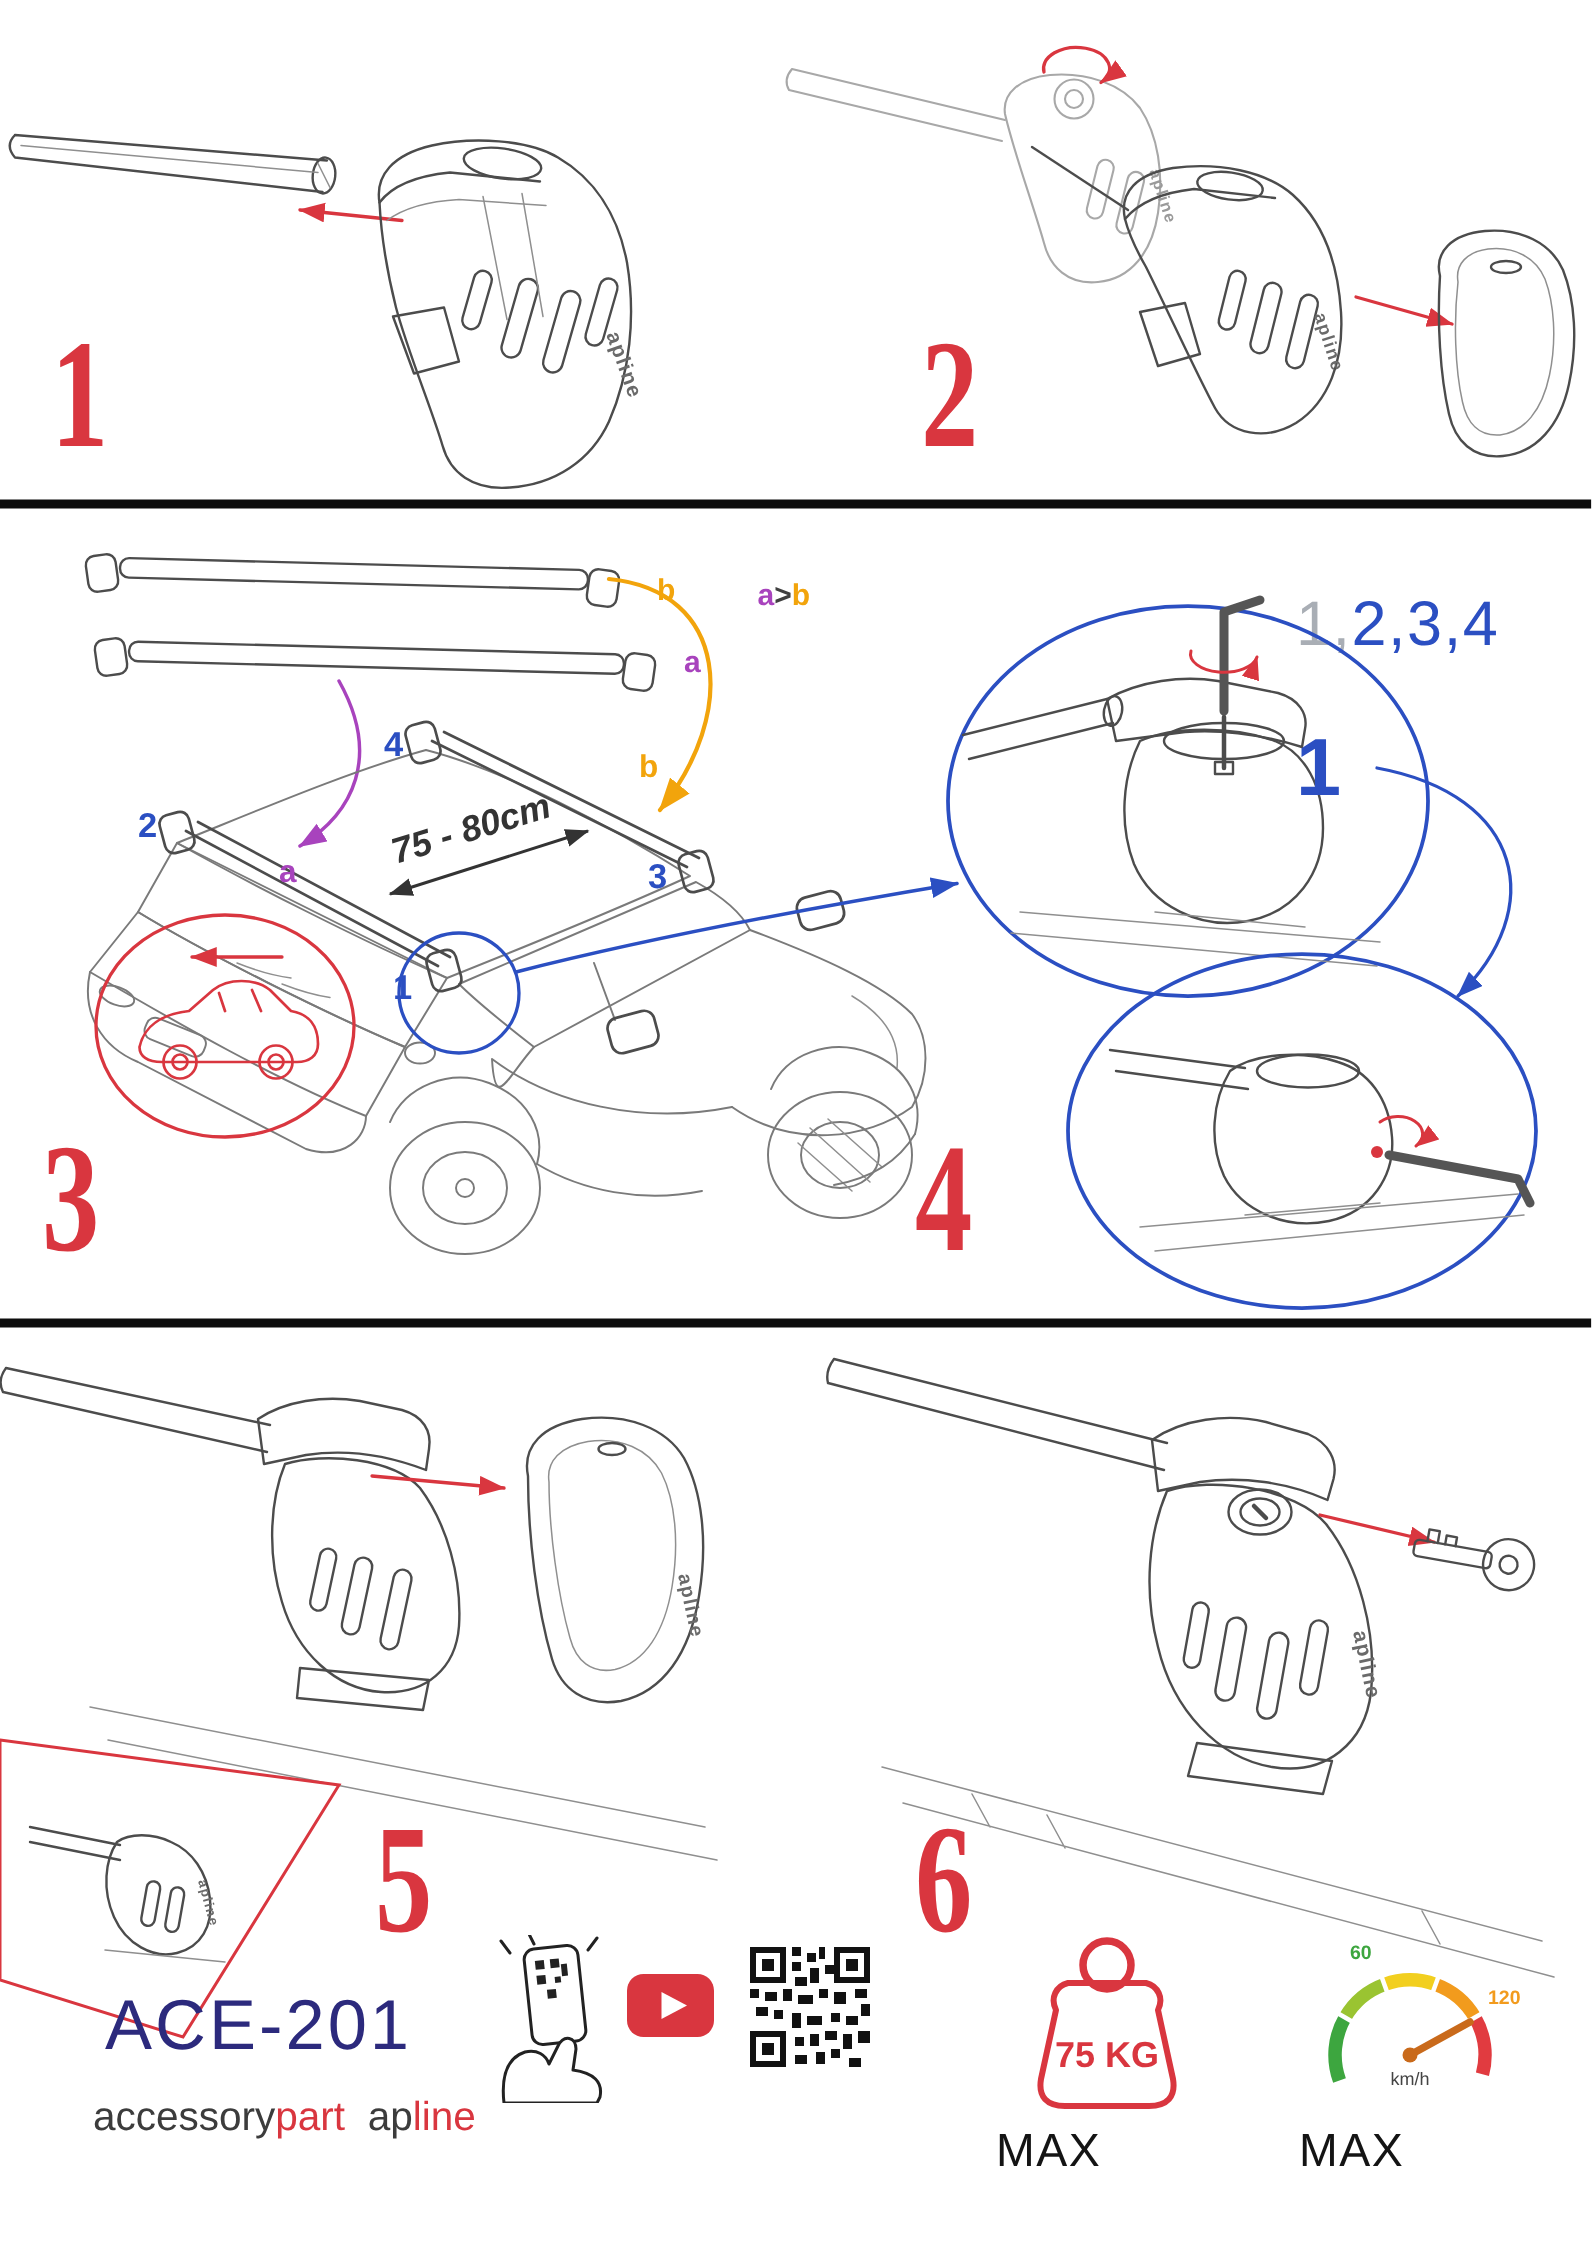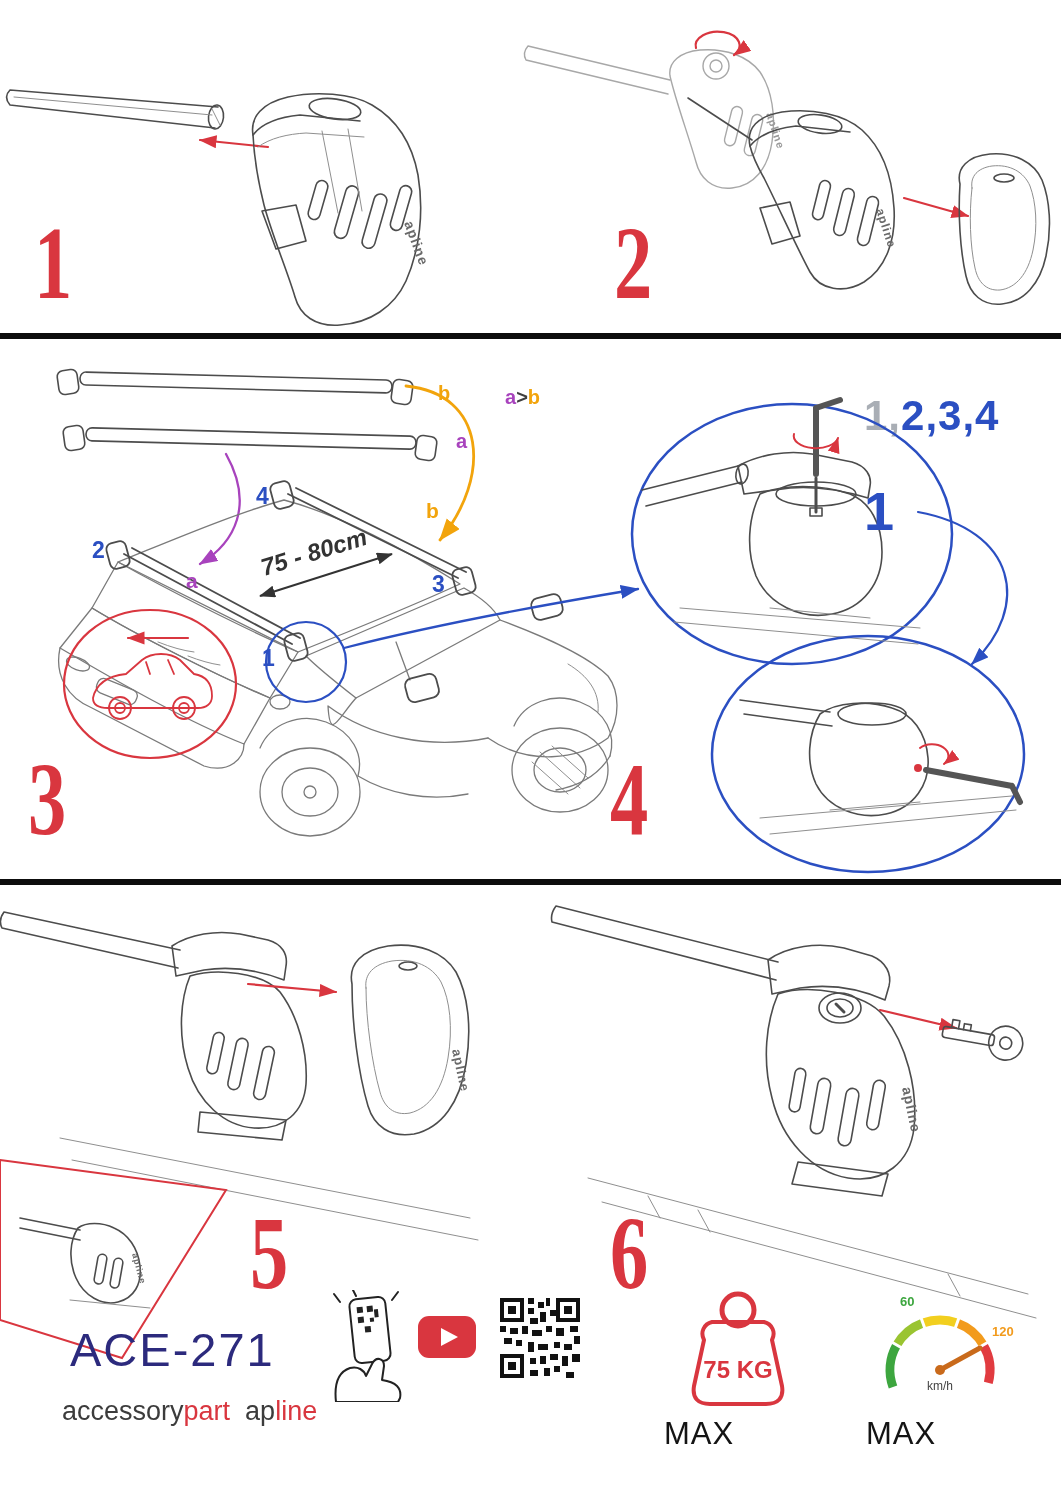--- a/index.html
+++ b/index.html
@@ -19,21 +19,21 @@
     transform-origin:left top;
   }
   .ln  { stroke:#4c4c4c; fill:none; stroke-width:1.6; stroke-linecap:round; stroke-linejoin:round; }
   .lnt { stroke:#8f8f8f; fill:none; stroke-width:1;   stroke-linecap:round; stroke-linejoin:round; }
   .ghost { stroke:#a8a8a8; fill:none; stroke-width:1.4; stroke-linecap:round; stroke-linejoin:round; }
   .carln { stroke:#7a7a7a; fill:none; stroke-width:1.3; stroke-linecap:round; stroke-linejoin:round; }
   .redln { stroke:var(--red,#d9363f); fill:none; stroke-width:2.2; stroke-linecap:round; stroke-linejoin:round; }
   .bluln { stroke:var(--blue,#2b4fc2); fill:none; stroke-width:2.3; stroke-linecap:round; stroke-linejoin:round; }
   .brand-foot { font-size:14px; font-weight:700; letter-spacing:1px; fill:#6a6a6a; }
   .num-blue { font-size:23px; font-weight:700; fill:var(--blue,#2b4fc2); }
-  .seq { font-size:42px; font-weight:700; letter-spacing:1px; }
+  .seq { font-size:42px; font-weight:400; letter-spacing:1px; }
   .order-hint { font-size:20px; font-weight:700; }
   .ace { font-size:47px; letter-spacing:2px; color:var(--navy,#2c2a7d); font-weight:400; }
   .brandline { font-size:27px; font-weight:500; color:#3c3c3c; }
   .maxlbl { font-size:31px; color:#141414; letter-spacing:1px; text-align:left; }
   text { font-family:"Liberation Sans", sans-serif; }
 </style>
 </head>
 <body>
 
 <div class="page">
@@ -293,21 +293,21 @@
     <path class="redln" d="M352,122 L428,140" marker-end="url(#mRed)"></path>
     <g class="ln" transform="rotate(10 460 152)">
       <rect x="414" y="146" width="52" height="11" rx="3"></rect>
       <path d="M422,146 v-8 h7 v8 M434,146 v-6 h7 v6"></path>
       <circle cx="478" cy="152" r="17"></circle>
       <circle cx="478" cy="152" r="6"></circle>
     </g>
   </svg>
   <div class="step-num" style="left:610px;top:1202px">6</div>
 
-  <div class="abs ace" style="left:70px;top:1322px">ACE-271</div>
+  <div class="abs ace" style="left:70px;top:1322px">ACE-201</div>
   <div class="abs brandline" style="left:62px;top:1396px">
     <span>accessory</span><span style="color:var(--red,#d9363f)">part</span>&nbsp;
     <span>ap</span><span style="color:var(--red,#d9363f)">line</span>
   </div>
 
   <svg class="abs" style="left:326;top:1290" width="84" height="112" viewBox="0 0 84 112">
     <g stroke="#222" stroke-width="2" fill="#fff" stroke-linejoin="round" stroke-linecap="round">
       <rect x="26" y="8" width="36" height="64" rx="7" transform="rotate(-6 44 40)"></rect>
       <g fill="#222" stroke="none" transform="rotate(-6 44 40)">
         <rect x="33" y="16" width="6" height="6"></rect>

